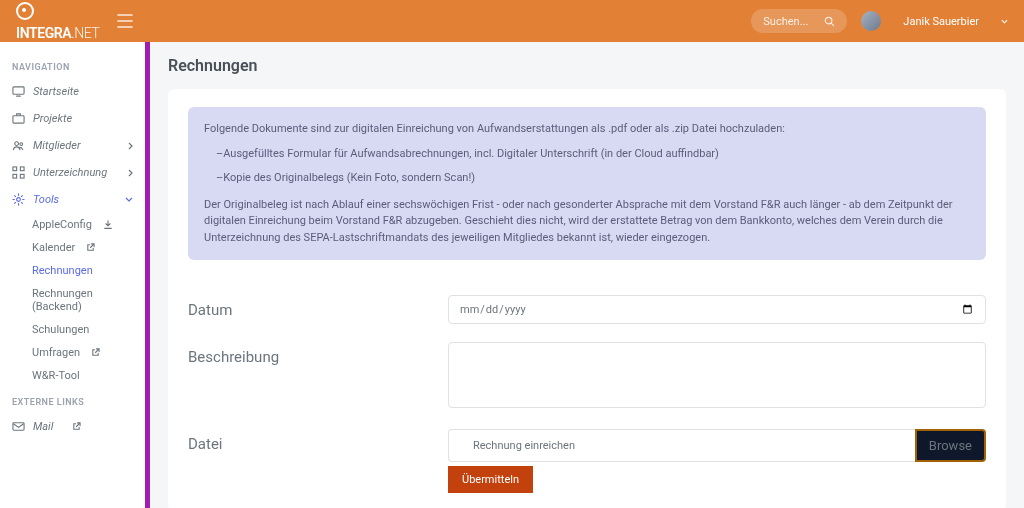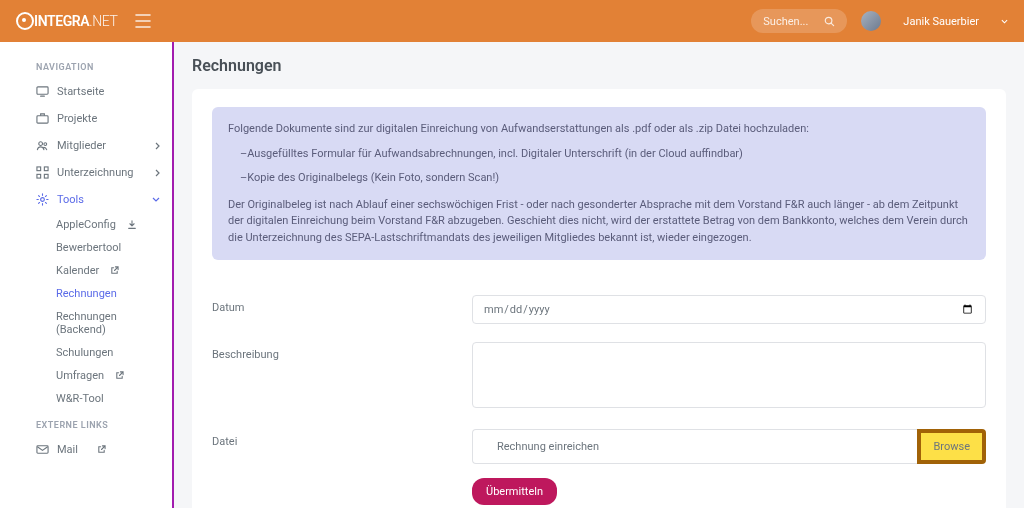--- a/index.html
+++ b/index.html
@@ -1,57 +1,57 @@
 <!DOCTYPE html>
 <html><head>
   <meta charset="utf-8">
   <style>
     * { margin: 0; padding: 0; box-sizing: border-box; font-family: -apple-system, BlinkMacSystemFont, "Segoe UI", Roboto, sans-serif; }
     body { background: #fff; font-size: 13px; color: #6c757d; width: 1024px; height: 508px; overflow: hidden; display: flex; flex-direction: column; }
     .topbar { background: #e28136; height: 42px; display: flex; align-items: center; padding: 0 16px; justify-content: space-between; }
     .topbar-left { display: flex; align-items: center; gap: 18px; }
-    .logo-wrap { display: flex; align-items: center; color: #fff; }
+    .logo-wrap { display: flex; gap: 5px; color: #fff; flex-direction: column; }
     .logo-ring { width: 18px; height: 18px; border-radius: 50%; border: 2.5px solid #fff; position: relative; }
     .logo-ring:after { content: ''; position: absolute; top: 4px; left: 4px; width: 4px; height: 4px; border-radius: 50%; background: #fff; }
     .logo-text { font-weight: 600; color: #fff; letter-spacing: -0.4px; font-size: 14px; }
     .logo-text .dotnet { font-weight: 300; opacity: 0.9; }
     .menu-icon { color: #fff; cursor: pointer; font-size: 16px; opacity: 0.85; }
     .topbar-right { display: flex; align-items: center; gap: 14px; }
     .search-wrap { background: rgba(255,255,255,0.18); border-radius: 14px; height: 24px; display: flex; align-items: center; padding: 12px 12px; gap: 16px; }
     .search-wrap input { background: transparent; border: none; color: #fff; font-size: 11px; outline: none; width: 45px; }
     .search-wrap input::placeholder { color: rgba(255,255,255,0.85); opacity: 1; }
     .search-wrap svg { opacity: 0.8; }
     .user-wrap { display: flex; align-items: center; gap: 22px; color: #fff; font-size: 11px; cursor: pointer; }
     .avatar { width: 20px; height: 20px; border-radius: 50%; background: linear-gradient(135deg, #a8b2c0, #6c7a8f); }
     .body { flex: 1; display: flex; min-height: 0; }
-    .sidebar { width: 150px; background: #fff; border-right: 2px solid #a21caf; padding: 10px 0; overflow-y: auto; margin-left: 24px; }
+    .sidebar { width: 150px; background: #fff; border-right: 5px solid #a21caf; padding: 10px 0; overflow-y: auto; }
     .sidebar-heading { font-size: 9px; font-weight: 600; color: #9ca3af; letter-spacing: 0.5px; padding: 10px 12px 6px; }
-    .nav-item { display: flex; align-items: center; justify-content: space-between; padding: 7px 12px; color: #6c757d; font-size: 11px; cursor: pointer; }
+    .nav-item { display: flex; align-items: center; justify-content: space-between; padding: 7px 12px; color: #6c757d; font-size: 11px; cursor: pointer; font-style: italic; }
     .nav-item .nav-left { display: flex; align-items: center; gap: 8px; }
     .nav-item svg { flex-shrink: 0; }
     .nav-sub { padding: 5px 12px 5px 32px; color: #6c757d; font-size: 11px; cursor: pointer; display: flex; align-items: center; gap: 4px; }
     .nav-sub.active { color: #5b6be8; }
     .nav-item.open { color: #5b6be8; }
     .ext { font-size: 9px; }
     .main { flex: 1; background: #f5f6f8; padding: 14px 18px; overflow-y: auto; }
     .page-title { font-size: 16px; font-weight: 600; color: #495057; margin-bottom: 14px; }
     .card { background: #fff; border-radius: 6px; padding: 18px 20px; }
     .alert { background: #d8daf4; border-radius: 6px; padding: 14px 16px; font-size: 11px; color: #5a5c7a; line-height: 1.5; margin-bottom: 35px; }
     .alert p { margin-bottom: 8px; }
     .alert .indent { padding-left: 12px; }
     .form-row { display: flex; align-items: flex-start; gap: 20px; margin-bottom: 18px; }
-    .form-label { width: 240px; color: #6c757d; font-size: 11px; padding-top: 6px; flex-shrink: 0; }
+    .form-label { width: 240px; color: #6c757d; font-size: 15px; padding-top: 6px; flex-shrink: 0; }
     .form-ctrl { flex: 1; }
     .form-ctrl input[type="date"], .form-ctrl textarea { width: 100%; border: 1px solid #dfe1e5; border-radius: 4px; padding: 6px 10px; font-size: 11px; color: #6c757d; font-family: inherit; }
     .form-ctrl textarea { height: 66px; resize: none; }
     .input-group { display: flex; width: 100%; }
     .input-group input { flex: 1; border: 1px solid #dfe1e5; border-right: none; border-radius: 4px 0 0 4px; padding: 7px 24px; font-size: 11px; color: #6c757d; }
     .input-group input::placeholder{ color: #6c757d; }
-    .input-group .browse { border: 4px solid #a16207; background: #fde047; padding: 7px 12px; font-size: 11px; color: #6c757d; border-radius: 0 4px 4px 0; cursor: pointer; }
-    .btn-primary { background: #be185d; color: #fff; border: none; border-radius: 12px; padding: 7px 14px; font-size: 11px; cursor: pointer; }
+    .input-group .browse { border: 2px solid #a16207; background: #0f172a; padding: 7px 12px; font-size: 13px; color: #6c757d; border-radius: 0 4px 4px 0; cursor: pointer; }
+    .btn-primary { background: #c2410c; color: #fff; border: none; border-radius: 0; padding: 7px 14px; font-size: 11px; cursor: pointer; }
     svg { display: block; }
   </style>
 </head>
 <body>
 
 <div class="topbar">
   <div class="topbar-left">
     <div class="logo-wrap">
       <div class="logo-ring"></div>
       <span class="logo-text">
@@ -140,23 +140,20 @@
           <span>Tools</span>
         </span>
       <svg width="8" height="5" viewBox="0 0 8 5" fill="none">
           <path d="M1 1l3 3 3-3" stroke="#5b6be8" stroke-width="1.2"></path>
         </svg>
     </div>
 
     <div class="nav-sub"><span>AppleConfig</span>&nbsp;<svg width="10" height="10" viewBox="0 0 12 12" fill="none">
           <path d="M6 1v6m0 0L3.5 4.5M6 7l2.5-2.5M2 10h8" stroke="#6c757d" stroke-width="1.3" stroke-linecap="round"></path>
         </svg></div>
-    <div class="nav-sub">
-        <span>Bewerbertool</span>
-      </div>
     <div class="nav-sub"><span>Kalender</span>&nbsp;<svg width="9" height="9" viewBox="0 0 10 10" fill="none">
           <path d="M4 2H2v6h6V6M6 1h3v3M9 1L5 5" stroke="#6c757d" stroke-width="1.2" stroke-linecap="round"></path>
         </svg></div>
     <div class="nav-sub active">
         <span>Rechnungen</span>
       </div>
     <div class="nav-sub">
         <span>Rechnungen (Backend)</span>
       </div>
     <div class="nav-sub">
@@ -191,21 +188,21 @@
       </div>
 
       <div class="form-row">
         <div class="form-label">Datum</div>
         <div class="form-ctrl"><input type="date" placeholder="tt.mm.jjjj" style=""></div>
       </div>
       <div class="form-row">
         <div class="form-label">Beschreibung</div>
         <div class="form-ctrl"><textarea style=""></textarea></div>
       </div>
-      <div class="form-row" style="margin-bottom:14px">
+      <div class="form-row" style="margin-bottom:4px">
         <div class="form-label">Datei</div>
         <div class="form-ctrl">
           <div class="input-group">
             <input type="text" readonly="" placeholder="Rechnung einreichen" style="">
             <span class="browse">Browse</span>
           </div>
         </div>
       </div>
       <div class="form-row" style="margin-bottom:0">
         <div class="form-label"></div>

